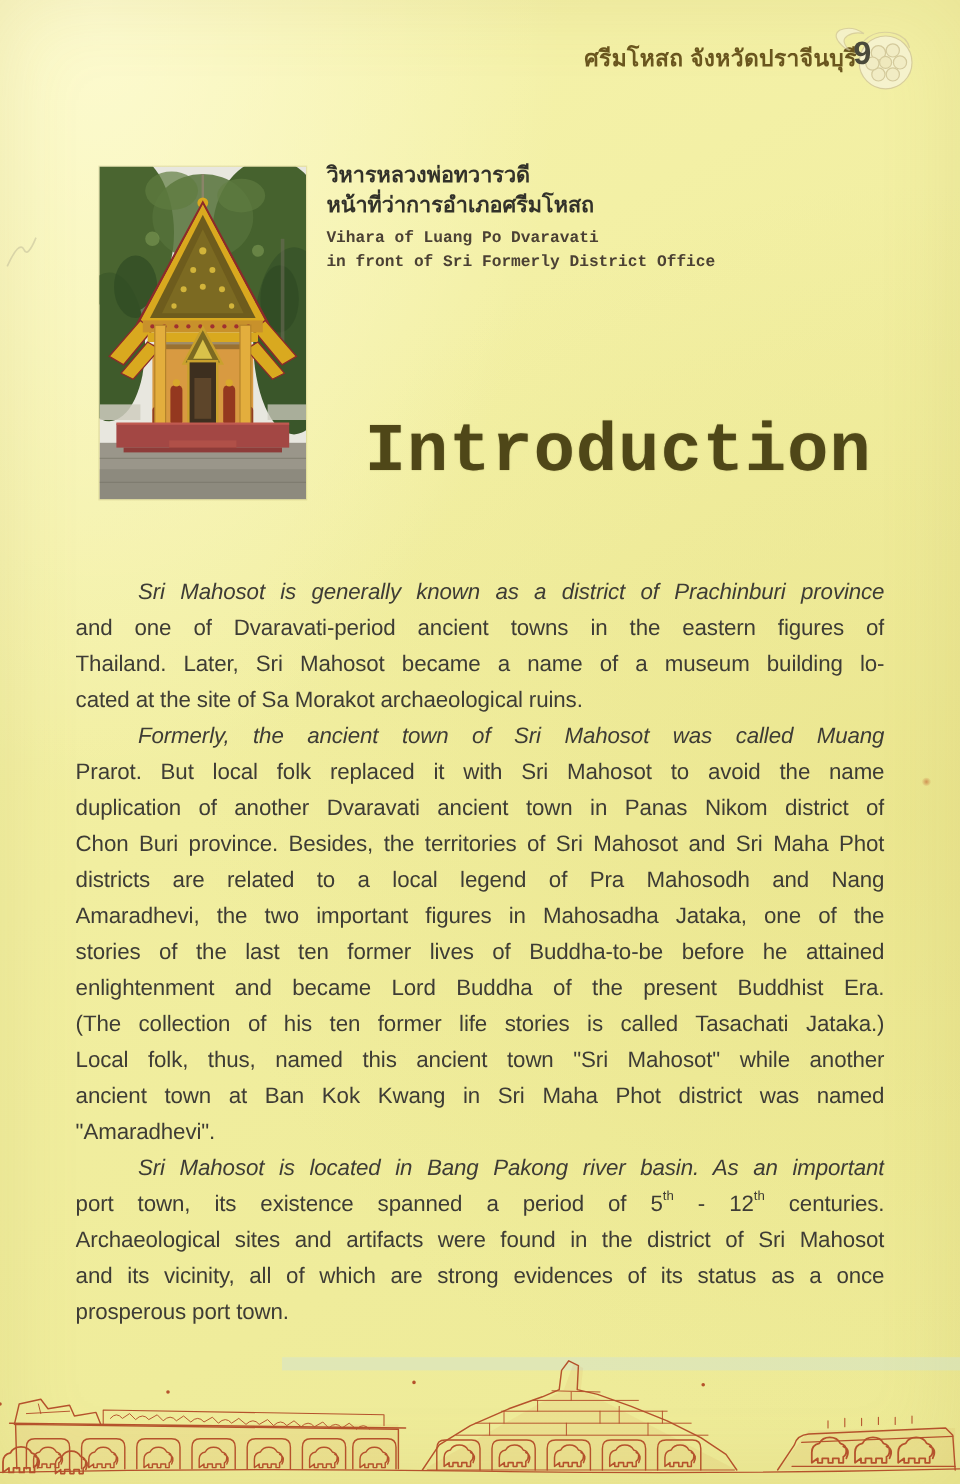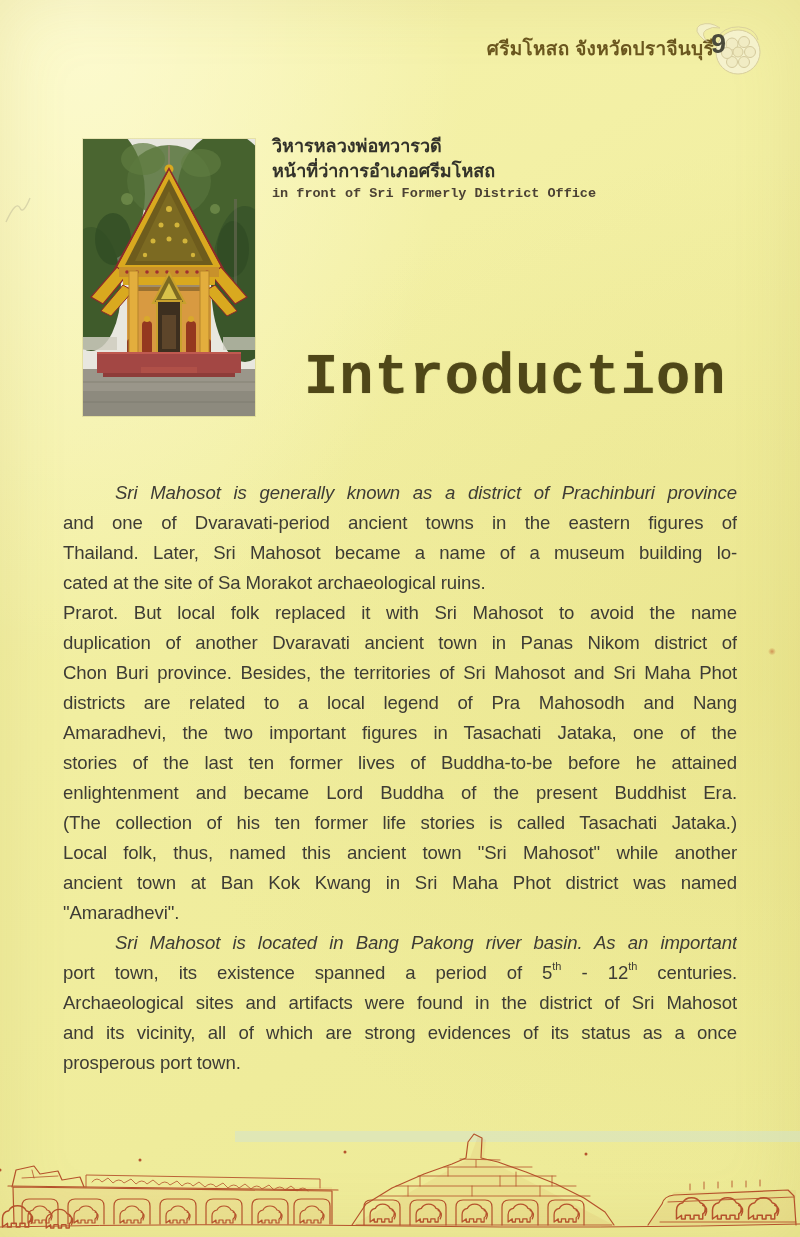--- a/index.html
+++ b/index.html
@@ -171,35 +171,37 @@
       <rect x="14" y="214" width="144" height="20" fill="#a34744"></rect>
       <line x1="14" y1="214" x2="158" y2="214" stroke="#c05a50" stroke-width="2"></line>
       <rect x="58" y="228" width="56" height="9" fill="#b05048"></rect>
       <rect x="20" y="234" width="132" height="4" fill="#8e3c39"></rect>
     </svg>
   </div>
 
   <div class="caption">
     <div class="cap-thai">วิหารหลวงพ่อทวารวดี</div>
     <div class="cap-thai">หน้าที่ว่าการอำเภอศรีมโหสถ</div>
+    <div class="cap-en first">Vihara of Luang Po Dvaravati</div>
     <div class="cap-en">in front of Sri Formerly District Office</div>
   </div>
 
   <h1 class="intro-title">Introduction</h1>
 
   <main class="body-text">
       <div class="line indent"><span>Sri Mahosot is generally known as a district of Prachinburi province</span></div>
       <div class="line"><span>and one of Dvaravati-period ancient towns in the eastern figures of</span></div>
       <div class="line"><span>Thailand. Later, Sri Mahosot became a name of a museum building lo-</span></div>
       <div class="line last"><span>cated at the site of Sa Morakot archaeological ruins.</span></div>
+      <div class="line indent"><span>Formerly, the ancient town of Sri Mahosot was called Muang</span></div>
       <div class="line"><span>Prarot. But local folk replaced it with Sri Mahosot to avoid the name</span></div>
       <div class="line"><span>duplication of another Dvaravati ancient town in Panas Nikom district of</span></div>
       <div class="line"><span>Chon Buri province. Besides, the territories of Sri Mahosot and Sri Maha Phot</span></div>
       <div class="line"><span>districts are related to a local legend of Pra Mahosodh and Nang</span></div>
-      <div class="line"><span>Amaradhevi, the two important figures in Tasachati Jataka, one of the</span></div>
+      <div class="line"><span>Amaradhevi, the two important figures in Mahosadha Jataka, one of the</span></div>
       <div class="line"><span>stories of the last ten former lives of Buddha-to-be before he attained</span></div>
       <div class="line"><span>enlightenment and became Lord Buddha of the present Buddhist Era.</span></div>
       <div class="line"><span>(The collection of his ten former life stories is called Tasachati Jataka.)</span></div>
       <div class="line"><span>Local folk, thus, named this ancient town "Sri Mahosot" while another</span></div>
       <div class="line"><span>ancient town at Ban Kok Kwang in Sri Maha Phot district was named</span></div>
       <div class="line last"><span>"Amaradhevi".</span></div>
       <div class="line indent"><span>Sri Mahosot is located in Bang Pakong river basin. As an important</span></div>
       <div class="line"><span>port town, its existence spanned a period of 5</span><sup>th</sup><span> - 12</span><sup>th</sup><span> centuries.</span></div>
       <div class="line"><span>Archaeological sites and artifacts were found in the district of Sri Mahosot</span></div>
       <div class="line"><span>and its vicinity, all of which are strong evidences of its status as a once</span></div>

